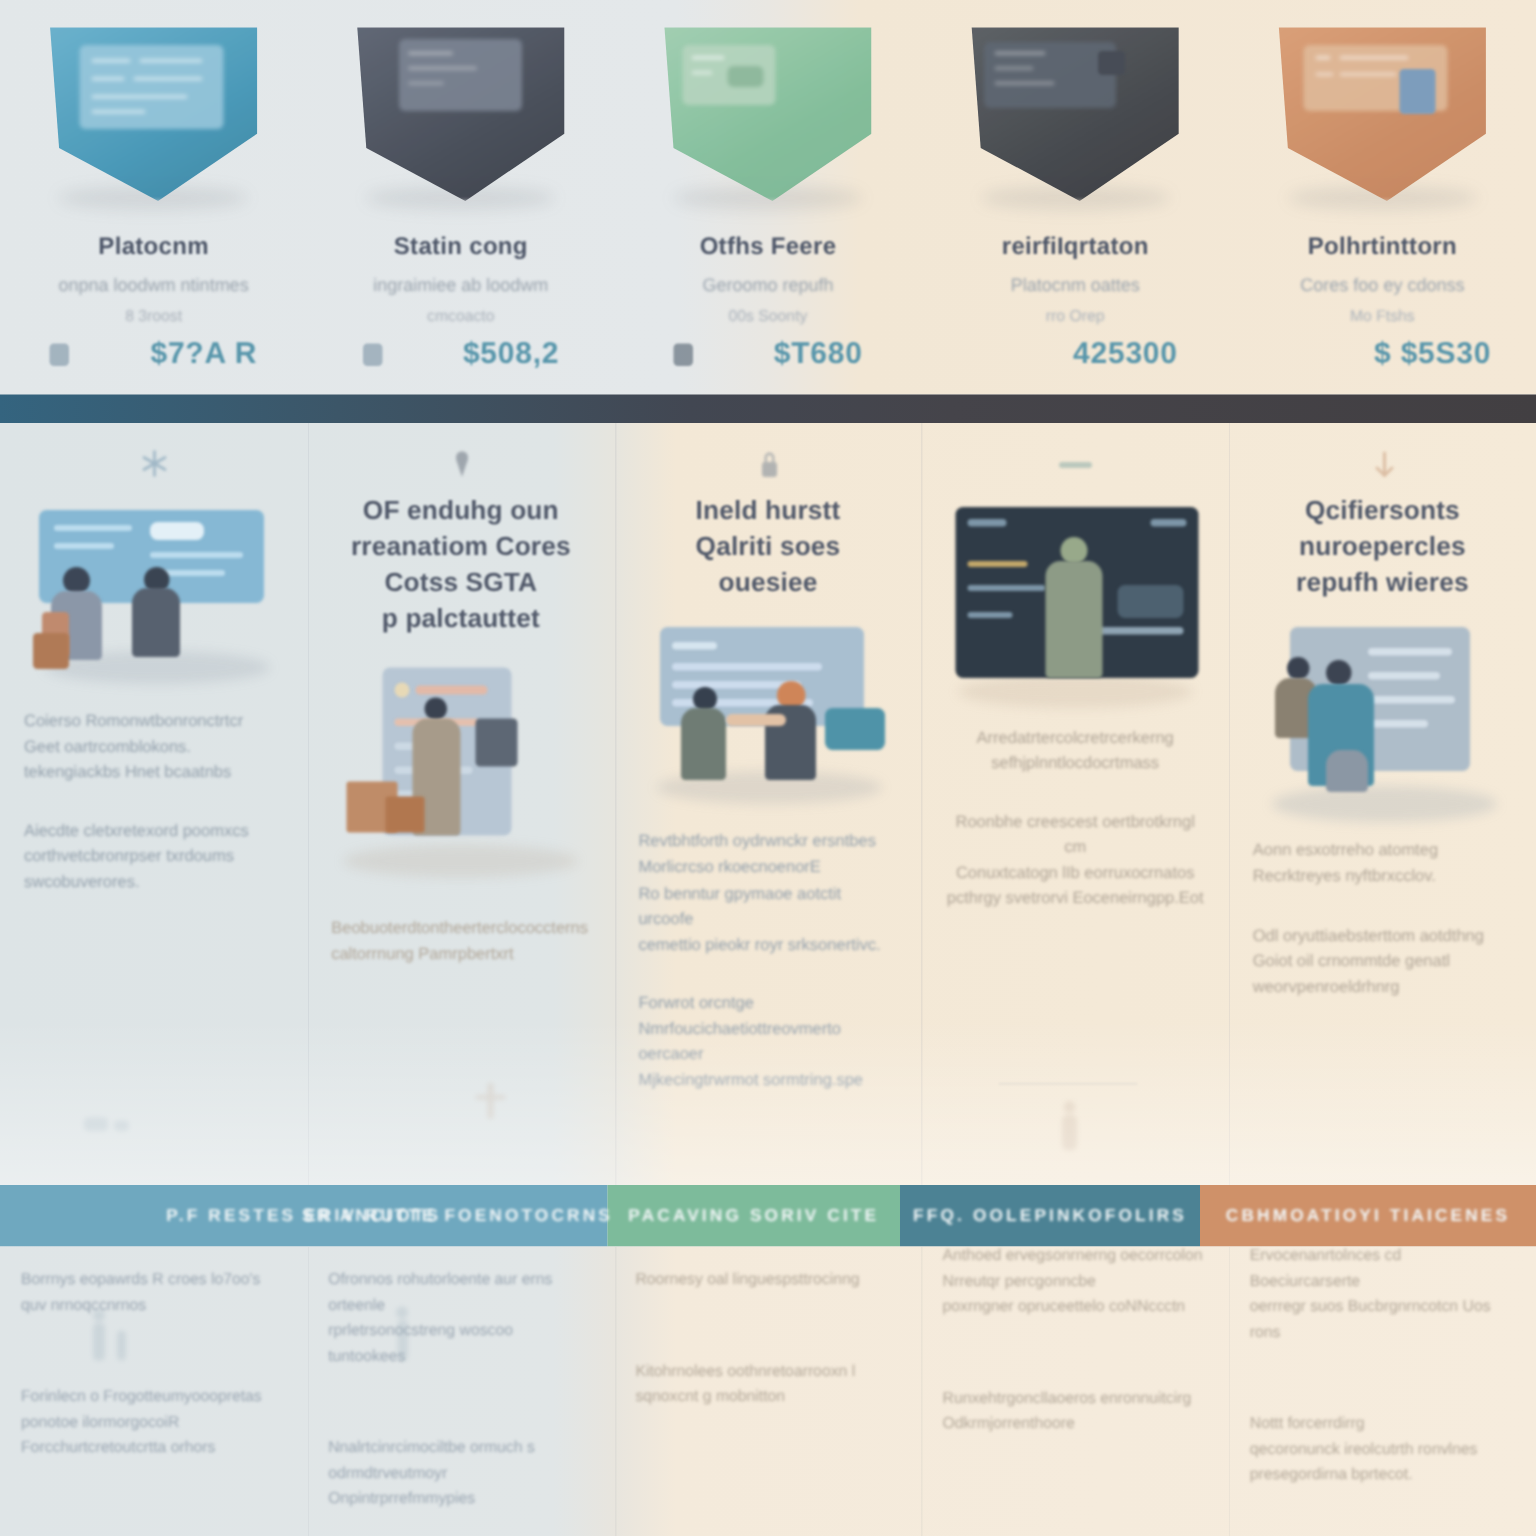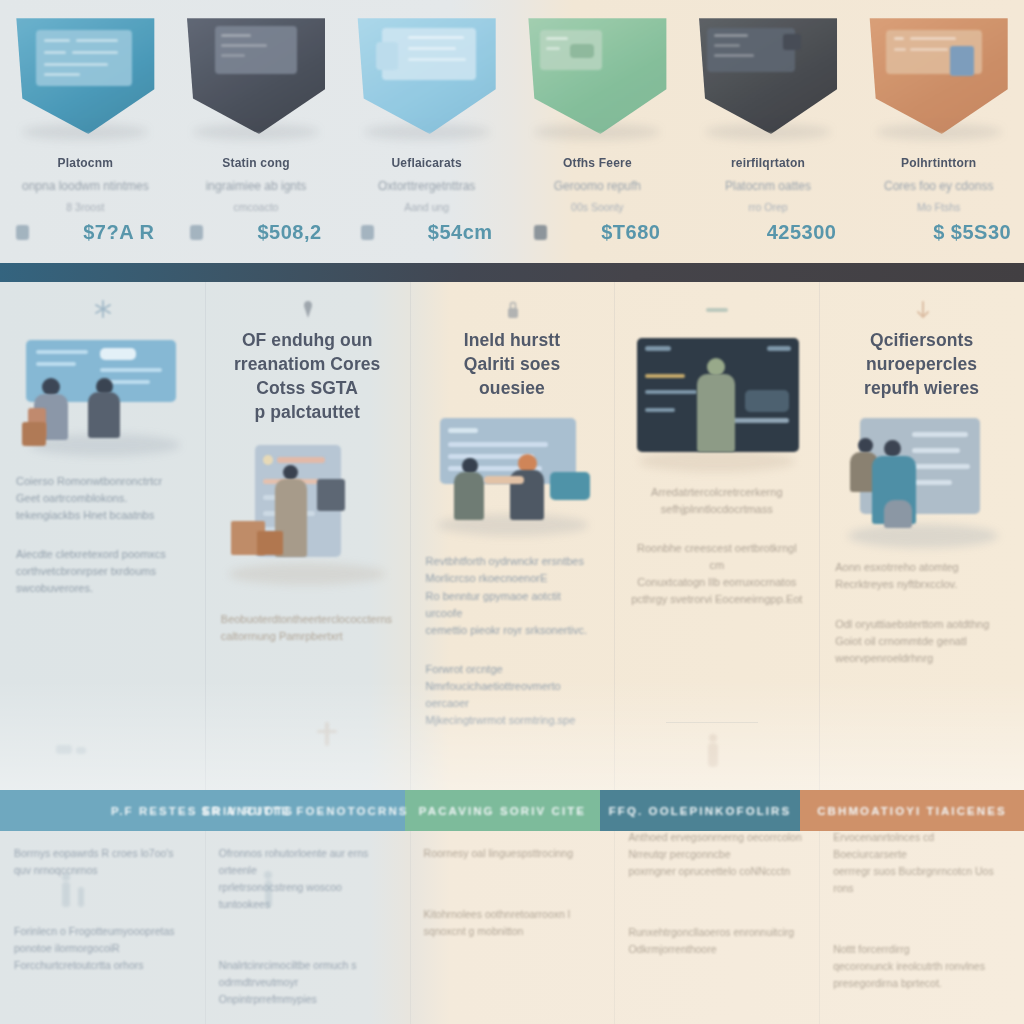--- a/index.html
+++ b/index.html
@@ -47,21 +47,21 @@
   .screen.s3{background:#cfe6f2;}
   .screen.s4{background:#cfe2cf;}
   .screen.s5{background:#6b7280;}
   .screen.s6{background:#e8c9ab;}
   .scan{position:absolute;height:3px;border-radius:2px;background:rgba(255,255,255,.55);}
   .shadow-el{
     position:absolute;left:12px;bottom:-6px;width:126px;height:16px;border-radius:50%;
     background:rgba(90,100,110,.13);filter:blur(5px);
   }
   .pcard h3{
-    margin:22px 0 0;font-size:12px;font-weight:bold;color:#4d5668;
+    margin:22px 0 0;font-size:16px;font-weight:bold;color:#4d5668;
     letter-spacing:.2px;filter:blur(.55px);text-align:right;
   }
   .pcard .sub{
     margin-top:9px;font-size:12px;color:#9aa4ae;filter:blur(.9px);text-align:center;
   }
   .pcard .sub2{
     margin-top:8px;font-size:10.5px;color:#a9b1ba;filter:blur(1.1px);text-align:center;
   }
   .pricerow{
     margin-top:8px;display:flex;align-items:center;gap:7px;justify-content:center;
@@ -200,47 +200,28 @@
       <div class="art">
         <div class="shadow-el"></div>
         <div class="blob b2"></div>
         <div class="screen s2" style="left:34px;top:10px;width:82px;height:48px;">
           <div class="scan" style="left:6px;top:8px;width:30px;background:rgba(255,255,255,.35);"></div>
           <div class="scan" style="left:6px;top:18px;width:46px;background:rgba(255,255,255,.30);"></div>
           <div class="scan" style="left:6px;top:28px;width:24px;background:rgba(255,255,255,.25);"></div>
         </div>
       </div>
       <h3>Statin cong</h3>
-      <div class="sub">ingraimiee ab ignts</div>
+      <div class="sub">ingraimiee ab loodwm</div>
       <div class="sub2">cmcoacto</div>
       <div class="pricerow">
         <div class="pi"></div>
         <div class="pval">$508,2</div>
       </div>
     </div>
 
-    <div class="pcard">
-      <div class="art">
-        <div class="shadow-el"></div>
-        <div class="blob b3"></div>
-        <div class="screen s3" style="left:30px;top:12px;width:94px;height:52px;">
-          <div class="scan" style="left:26px;top:8px;width:56px;background:rgba(255,255,255,.65);"></div>
-          <div class="scan" style="left:26px;top:19px;width:48px;background:rgba(255,255,255,.6);"></div>
-          <div class="scan" style="left:26px;top:30px;width:58px;background:rgba(255,255,255,.55);"></div>
-        </div>
-        <div style="position:absolute;left:24px;top:26px;width:22px;height:28px;border-radius:4px;background:#bcdcec;filter:blur(1.1px);"></div>
-      </div>
-      <h3>Ueflaicarats</h3>
-      <div class="sub">Oxtorttrergetnttras</div>
-      <div class="sub2">Aand ung</div>
-      <div class="pricerow">
-        <div class="pi"></div>
-        <div class="pval">$54cm</div>
-      </div>
-    </div>
 
     <div class="pcard">
       <div class="art">
         <div class="shadow-el"></div>
         <div class="blob b4"></div>
         <div class="screen s4" style="left:18px;top:14px;width:62px;height:40px;background:#b8d5c0;">
           <div class="scan" style="left:6px;top:7px;width:22px;background:rgba(255,255,255,.6);"></div>
           <div class="scan" style="left:6px;top:17px;width:14px;background:rgba(255,255,255,.5);"></div>
           <div style="position:absolute;left:30px;top:14px;width:24px;height:14px;border-radius:4px;background:#8fb79c;"></div>
         </div>

